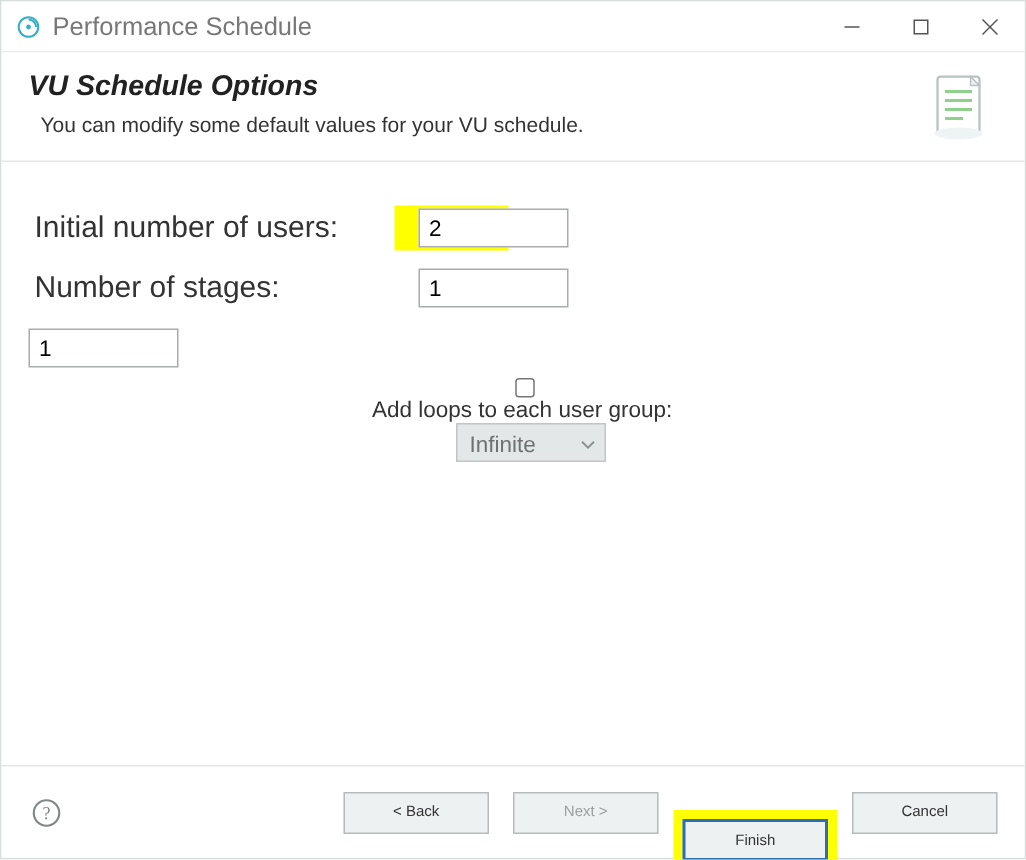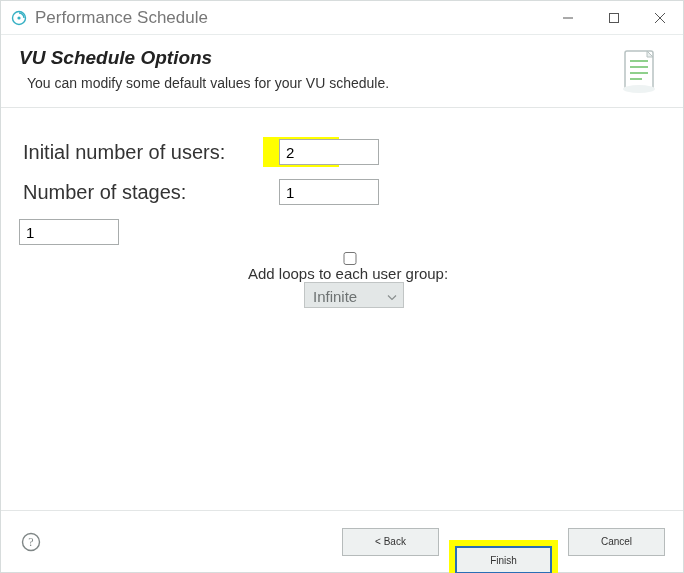--- a/index.html
+++ b/index.html
@@ -192,20 +192,23 @@
   <div class="buttons">
     <span class="help">
       <svg width="20" height="20" viewBox="0 0 20 20">
         <circle cx="10" cy="10" r="8.5" fill="none" stroke="#7f8686" stroke-width="1.4"></circle>
         <text x="10" y="14" text-anchor="middle" font-size="12" fill="#7f8686" font-family="Segoe UI">?</text>
       </svg>
     </span>
     <div class="btn">
       <span>&lt; Back</span>
     </div>
+    <div class="btn disabled">
+      <span>Next &gt;</span>
+    </div>
     <div class="finish-wrap">
       <div class="hl-finish"></div>
       <div class="btn primary">
         <span>Finish</span>
       </div>
     </div>
     <div class="btn">
       <span>Cancel</span>
     </div>
   </div>

